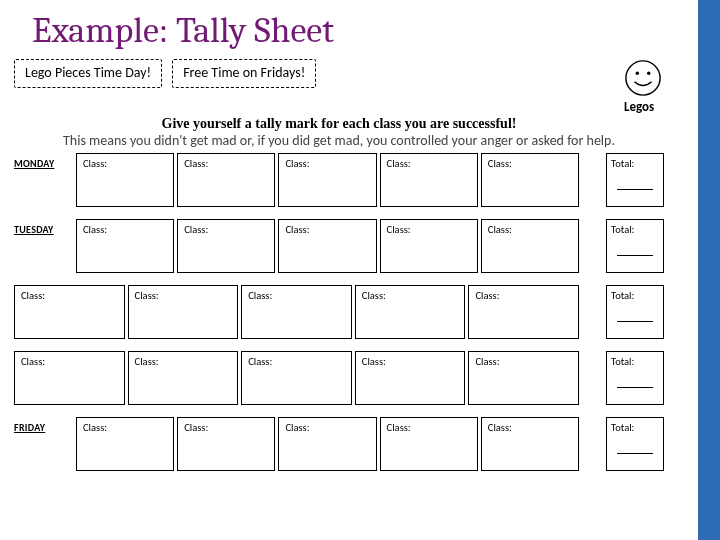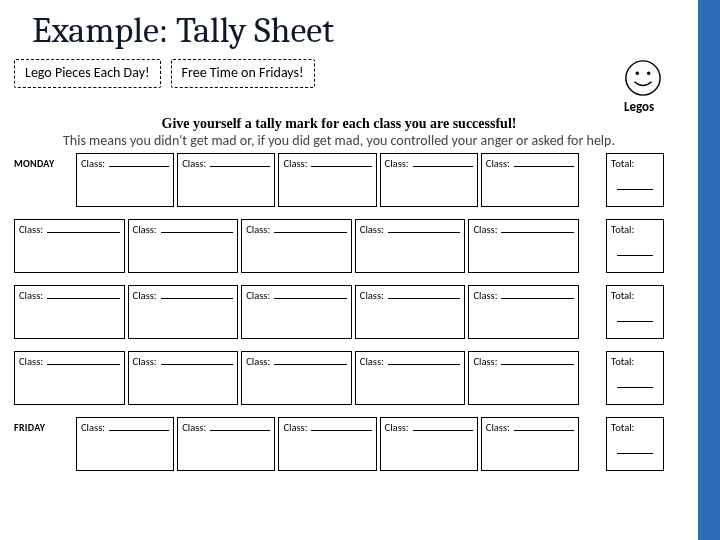--- a/index.html
+++ b/index.html
@@ -1,49 +1,49 @@
 <!DOCTYPE html>
 <html><head>
 <meta charset="utf-8">
 <style>
   * { box-sizing: border-box; margin: 0; padding: 0; }
   body { width: 720px; height: 540px; background: #fff; font-family: "Calibri", "Segoe UI", sans-serif; position: relative; overflow: hidden; }
   .blue-bar { position: absolute; right: 0; top: 0; width: 22px; height: 540px; background: #2e6bb5; }
-  .slide-title { font-size: 36px; color: #0f172a; font-family: "Cambria", "Georgia", serif; padding: 10px 0 8px 32px; font-weight: 400; }
+  .slide-title { font-size: 36px; color: #701a75; font-family: "Cambria", "Georgia", serif; padding: 10px 0 8px 32px; font-weight: 400; }
   .content { padding: 0 30px 0 14px; width: 694px; color: #000; }
   .top-row { display: flex; align-items: flex-start; gap: 10px; margin-bottom: 2px; }
   .tag { border: 1px dashed #000; padding: 4px 10px 6px 10px; font-size: 14px; border-radius: 2px; }
   .header-block { text-align: center; margin: 2px 0 4px 0; }
   .instr-main { font-weight: 700; font-size: 14px; font-family: Liberation Serif, serif; }
   .instr-sub { font-size: 14px; color: #444; }
   .smiley-wrap { margin-left: auto; text-align: left; padding-right: 2px; }
   .smiley { width: 38px; height: 38px; }
   .smiley-label { font-weight: 700; font-size: 13px; margin-top: -2px; }
   .grid { display: flex; flex-direction: column; gap: 12px; margin-top: 4px; }
   .day-row { display: flex; align-items: stretch; }
-  .day-label { width: 62px; font-size: 10px; font-weight: 700; padding-top: 4px; text-transform: uppercase; letter-spacing: 0.3px; }
+  .day-label { width: 62px; font-size: 10px; font-weight: 700; padding-top: 4px; text-transform: uppercase; letter-spacing: 0.3px; text-decoration: underline; }
   .cells { display: flex; flex: 1; gap: 3px; }
   .cell { border: 1px solid #000; height: 54px; padding: 3px 4px 2px 4px; font-size: 10.5px; display: flex; flex-direction: column; }
   .class-cell { flex: 1; }
   .total-cell { width: 58px; margin-left: 24px; }
-  .cell-label { display: flex; gap: 2px; align-items: baseline; }
+  .cell-label { display: flex; gap: 2px; align-items: baseline; flex-direction: column; }
   .blank-line { border-bottom: 1px solid #000; flex: 1; height: 10px; margin-left: 2px; }
   .total-blank { border-bottom: 1px solid #000; width: 36px; height: 10px; margin: 10px auto 0 auto; }
 </style>
 </head>
 <body>
 
 <div class="blue-bar"></div>
 
 <div class="slide-title">Example: Tally Sheet</div>
 
 <div class="content">
 
   <div class="top-row">
-    <div class="tag">Lego Pieces Each Day!</div>
+    <div class="tag">Lego Pieces Time Day!</div>
     <div class="tag">Free Time on Fridays!</div>
     <div class="smiley-wrap">
       <svg class="smiley" viewBox="0 0 40 40">
         <circle cx="20" cy="20" r="18" fill="none" stroke="#000" stroke-width="1.5"></circle>
         <circle cx="14" cy="15" r="1.8" fill="#000"></circle>
         <circle cx="26" cy="15" r="1.8" fill="#000"></circle>
         <path d="M11 24 Q20 32 29 24" fill="none" stroke="#000" stroke-width="1.5"></path>
       </svg>
       <div class="smiley-label">Legos</div>
     </div>
@@ -88,20 +88,21 @@
               <span class="blank-line"></span>
             </div>
           </div>
           <div class="cell total-cell">
             <div>Total:</div>
             <div class="total-blank"></div>
           </div>
         </div>
       </div>
       <div class="day-row">
+        <div class="day-label">TUESDAY</div>
         <div class="cells">
           <div class="cell class-cell">
             <div class="cell-label">
               <span>Class:</span>
               <span class="blank-line"></span>
             </div>
           </div>
           <div class="cell class-cell">
             <div class="cell-label">
               <span>Class:</span>

